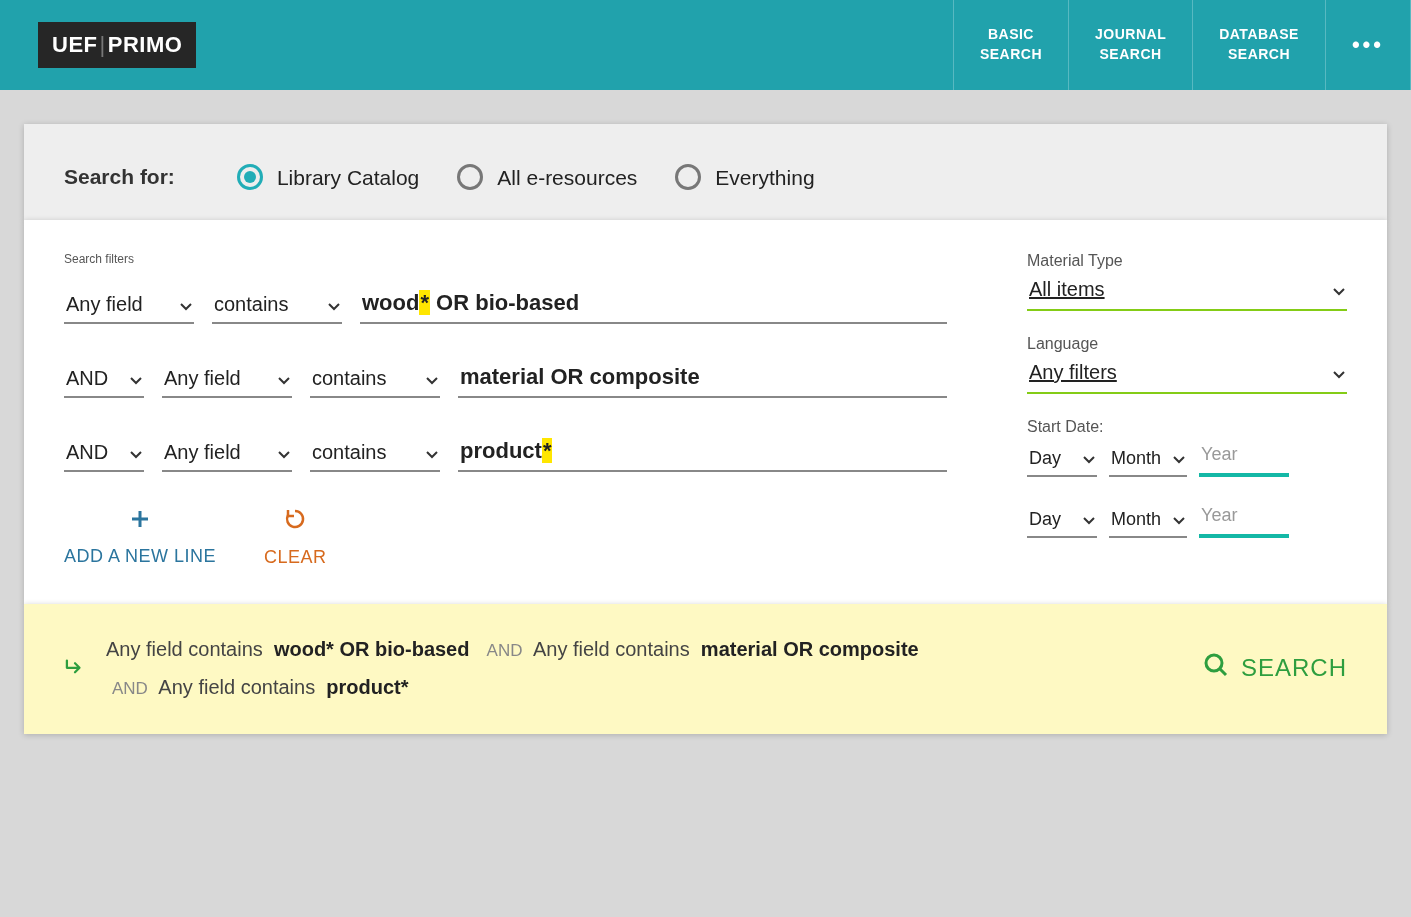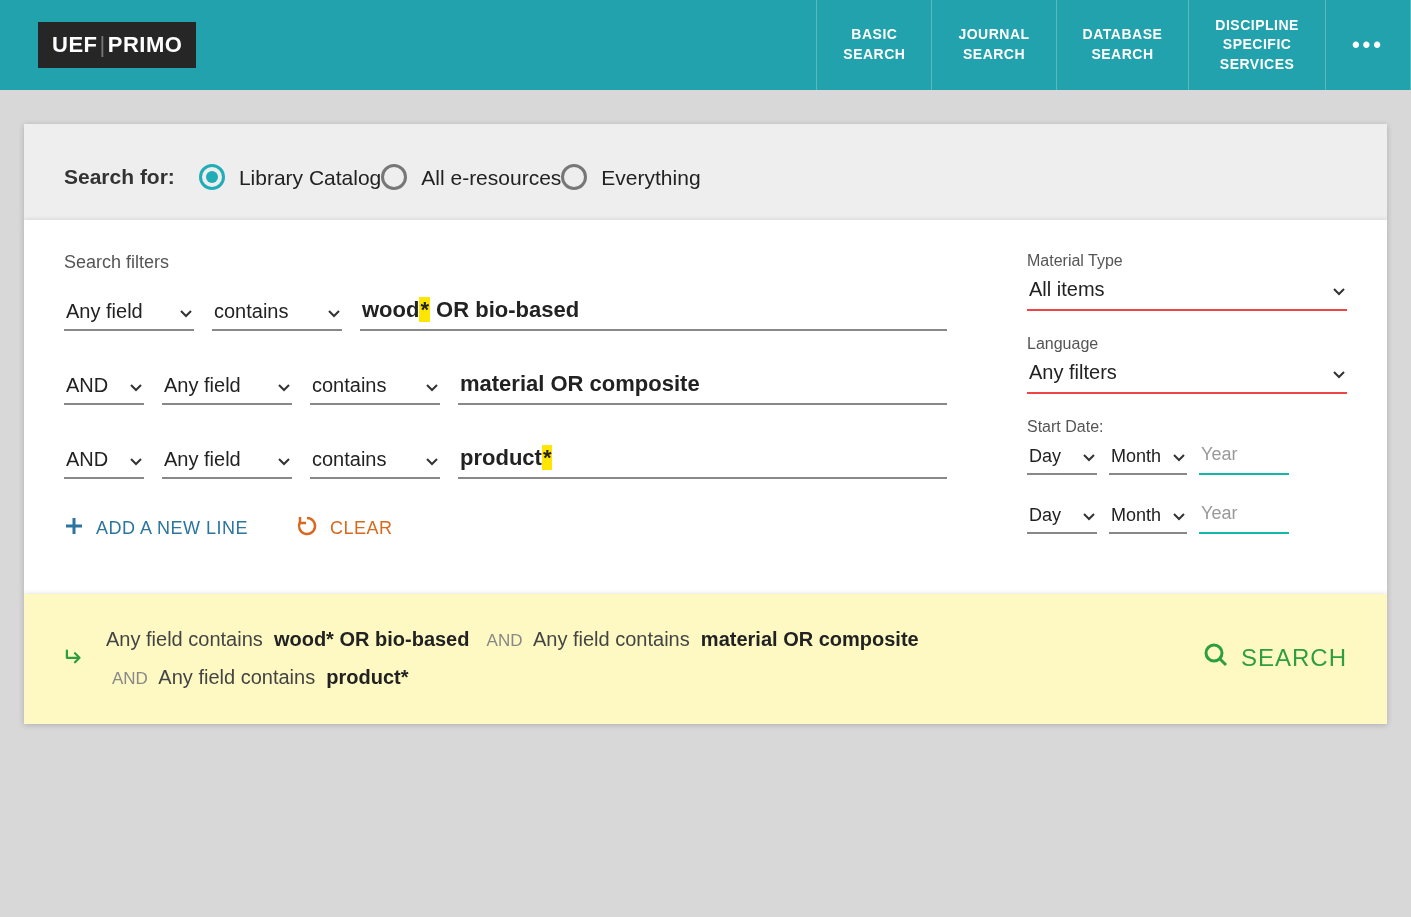--- a/index.html
+++ b/index.html
@@ -7,45 +7,45 @@
   .header { background: #21a2ac; display: flex; align-items: stretch; height: 90px; }
   .logo-wrap { display: flex; align-items: center; padding: 0 22px; }
   .logo { background: #262626; color: #fff; font-weight: 700; padding: 10px 14px; font-size: 22px; letter-spacing: 0.5px; display: inline-flex; align-items: center; margin-left: 16px; }
   .logo .uef { color: #fff; }
   .logo .sep { color: #777; margin: 0 2px; font-weight: 400; }
   .logo .primo { color: #fff; }
   .nav { margin-left: auto; display: flex; }
   .nav-item { color: #fff; text-align: center; font-weight: 700; font-size: 14px; letter-spacing: 0.5px; padding: 0 26px; display: flex; flex-direction: column; justify-content: center; border-left: 1px solid rgba(255,255,255,0.25); line-height: 1.4; cursor: pointer; }
   .nav-item.dots { font-size: 22px; letter-spacing: 3px; border-right: 1px solid rgba(255,255,255,0.25); }
   .panel { background: #eeeeee; margin: 34px 24px 0 24px; padding: 40px 40px 30px 40px; box-shadow: 0 1px 6px rgba(0,0,0,0.2); }
-  .scope-row { display: flex; align-items: center; font-size: 21px; }
+  .scope-row { display: flex; align-items: center; gap: 38px; font-size: 21px; }
   .scope-label { font-weight: 600; color: #333; margin-right: 24px; }
   .radio-item { display: flex; align-items: flex-end; gap: 14px; cursor: pointer; }
   .radio-circle { width: 26px; height: 26px; border: 3px solid #777; border-radius: 50%; display: flex; align-items: center; justify-content: center; }
   .radio-item.selected .radio-circle { border-color: #21adb7; }
   .radio-item.selected .radio-dot { width: 12px; height: 12px; background: #21adb7; border-radius: 50%; }
   .white-area { background: #fff; margin: 0 24px; padding: 32px 40px 36px 40px; box-shadow: 0 1px 6px rgba(0,0,0,0.2); }
   .filters-wrap { display: flex; gap: 80px; }
   .filters-left { flex: 1; }
   .filters-right { width: 320px; }
-  .section-label { font-size: 18px; color: #555; margin-bottom: 20px; }
+  .section-label { font-size: 12px; color: #555; margin-bottom: 20px; }
   .filter-row { display: flex; align-items: flex-end; gap: 18px; margin-bottom: 36px; }
   .select-box { display: flex; align-items: center; justify-content: space-between; border-bottom: 2px solid #888; padding: 4px 2px 6px 2px; font-size: 20px; cursor: pointer; min-width: 90px; }
   .select-box .caret { margin-left: 12px; }
   .text-input { flex: 1; border: none; border-bottom: 2px solid #888; padding: 4px 2px 6px 2px; font-size: 22px; font-weight: 700; outline: none; min-width: 200px; background: transparent; }
   .hl { background: #ffe600; padding: 0 1px; }
   .side-field { margin-bottom: 24px; }
   .side-label { font-size: 16px; color: #555; margin-bottom: 4px; }
-  .side-select { display: flex; align-items: flex-start; justify-content: space-between; border-bottom: 2px solid #ef4444; padding: 4px 2px 8px 2px; font-size: 20px; cursor: pointer; }
+  .side-select { display: flex; align-items: flex-start; justify-content: space-between; border-bottom: 2px solid #84cc16; padding: 4px 2px 8px 2px; font-size: 20px; cursor: pointer; text-decoration: underline; }
   .date-row { display: flex; gap: 12px; align-items: flex-end; }
   .date-row .select-box { min-width: 70px; font-size: 18px; }
-  .year-input { border: none; border-bottom: 2px solid #14b8a6; padding: 4px 2px 8px 2px; font-size: 18px; color: #0f172a; width: 90px; outline: none; background: transparent; }
+  .year-input { border: none; border-bottom: 4px solid #14b8a6; padding: 4px 2px 8px 2px; font-size: 18px; color: #0f172a; width: 90px; outline: none; background: transparent; }
   .year-input::placeholder { color: #999; }
   .action-row { display: flex; gap: 48px; margin-top: 28px; align-items: center; }
-  .action-btn { display: flex; align-items: center; gap: 12px; font-size: 18px; font-weight: 500; letter-spacing: 0.5px; cursor: pointer; }
+  .action-btn { display: flex; align-items: center; gap: 12px; font-size: 18px; font-weight: 500; letter-spacing: 0.5px; cursor: pointer; flex-direction: column; }
   .action-add { color: #2b759e; }
   .action-clear { color: #d76a1e; }
   .footer { background: #fef9c3; margin: 0 24px 24px 24px; padding: 26px 40px 28px 40px; box-shadow: 0 1px 6px rgba(0,0,0,0.2); display: flex; align-items: center; gap: 20px; }
   .footer-query { font-size: 20px; flex: 1; line-height: 1.9; }
   .footer-query .op { color: #888; font-size: 17px; font-weight: 400; margin: 0 6px; }
   .footer-query .field { color: #444; }
   .footer-query .val { font-weight: 700; color: #222; }
   .search-btn { display: flex; align-items: center; gap: 12px; color: #2e9e3f; font-size: 24px; font-weight: 500; letter-spacing: 1px; cursor: pointer; }
   .search-icon svg { width: 26px; height: 26px; }
   .caret { display: inline-block; }
@@ -68,25 +68,20 @@
       <span>BASIC</span>
       <span>SEARCH</span>
     </div>
     <div class="nav-item">
       <span>JOURNAL</span>
       <span>SEARCH</span>
     </div>
     <div class="nav-item">
       <span>DATABASE</span>
       <span>SEARCH</span>
-    </div>
-    <div class="nav-item">
-      <span>DISCIPLINE</span>
-      <span>SPECIFIC</span>
-      <span>SERVICES</span>
     </div>
     <div class="nav-item dots">
       <span>•••</span>
     </div>
   </div>
 </div>
 
 <div class="panel">
   <div class="scope-row">
     <div class="scope-label">Search for:</div>

